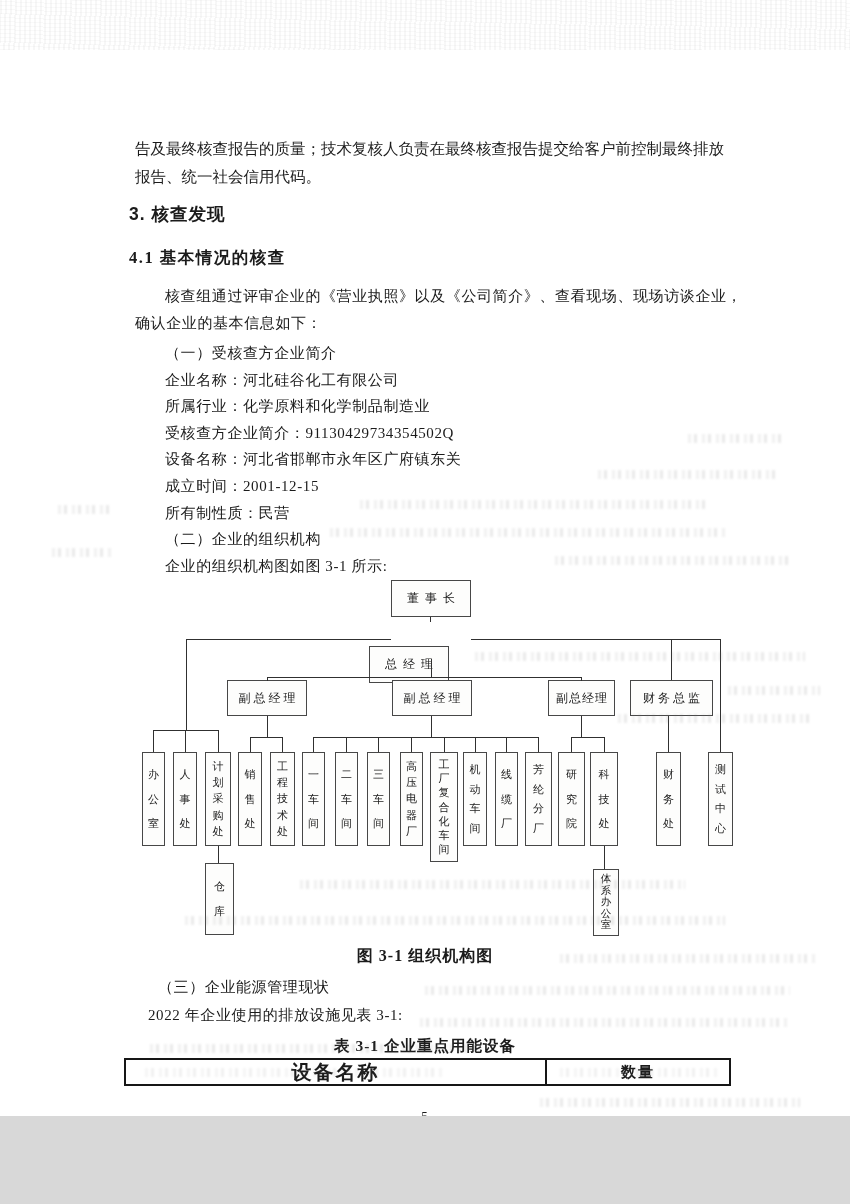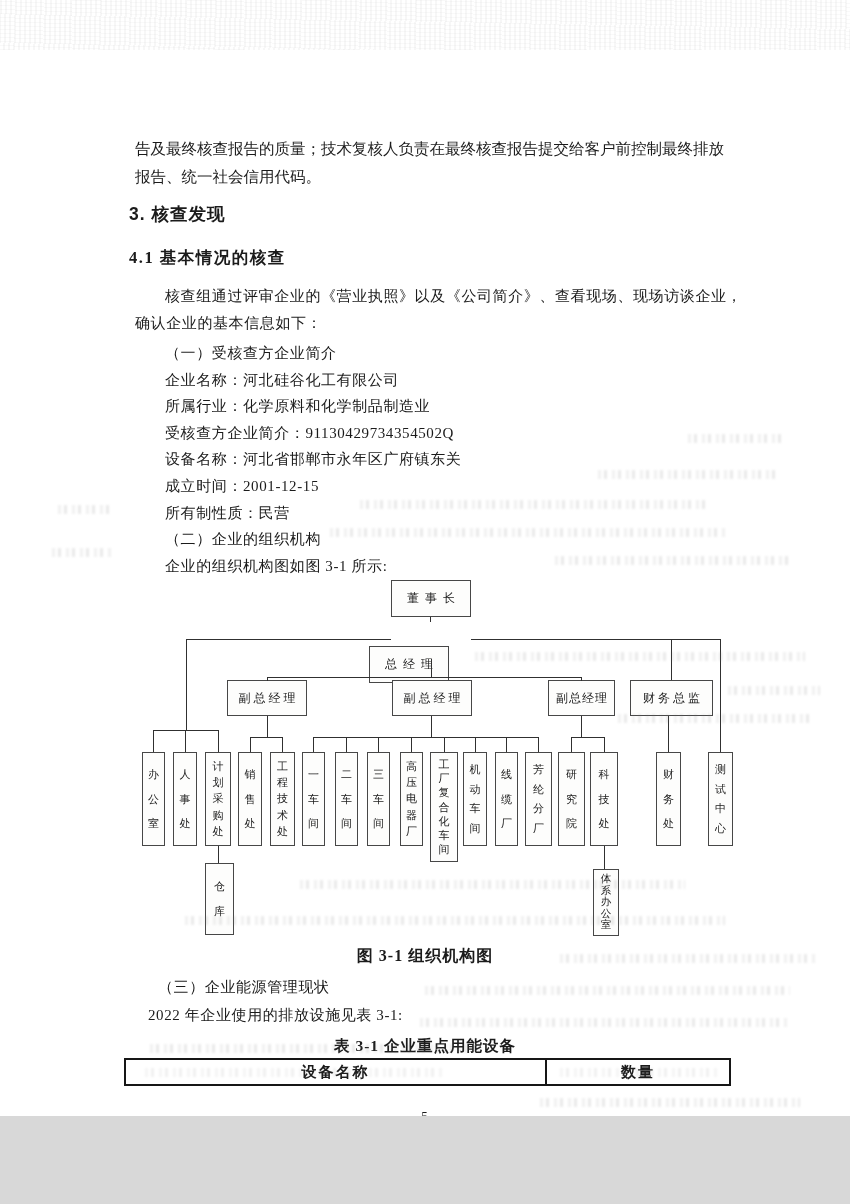--- a/index.html
+++ b/index.html
@@ -37,21 +37,21 @@
   .sub2{font-size:10.5px;}
   .hline,.vline{position:absolute;background:#303030;}
   .hline{height:1px;}
   .vline{width:1px;}
   .caption{position:absolute;left:0;top:946px;width:850px;text-align:center;font-weight:bold;font-size:16px;letter-spacing:1px;}
   .tbl-title{position:absolute;left:0;top:1036px;width:850px;text-align:center;font-weight:bold;font-size:15.5px;letter-spacing:1px;}
   .tbl{
     position:absolute;left:124px;top:1058px;width:607px;height:28px;box-sizing:border-box;
     border:2px solid #161616;display:flex;
   }
-  .tbl .c1{width:421px;box-sizing:border-box;border-right:2px solid #161616;display:flex;align-items:center;justify-content:center;font-weight:bold;font-size:15px;letter-spacing:2px;}
+  .tbl .c1{width:421px;box-sizing:border-box;border-right:2px solid #161616;display:flex;align-items:center;justify-content:center;font-weight:bold;font-size:20px;letter-spacing:2px;}
   .tbl .c2{flex:1;display:flex;align-items:center;justify-content:center;font-weight:bold;font-size:15px;letter-spacing:2px;}
   .pageno{position:absolute;left:0;top:1108px;width:850px;text-align:center;font-size:13px;letter-spacing:1px;}
   .ghost{
     position:absolute;height:9px;opacity:.55;filter:blur(1.2px);pointer-events:none;
     background:repeating-linear-gradient(90deg,
       rgba(125,125,125,.20) 0 3px, rgba(0,0,0,0) 3px 6px,
       rgba(125,125,125,.30) 6px 9px, rgba(0,0,0,0) 9px 14px);
   }
 </style>
 </head>

